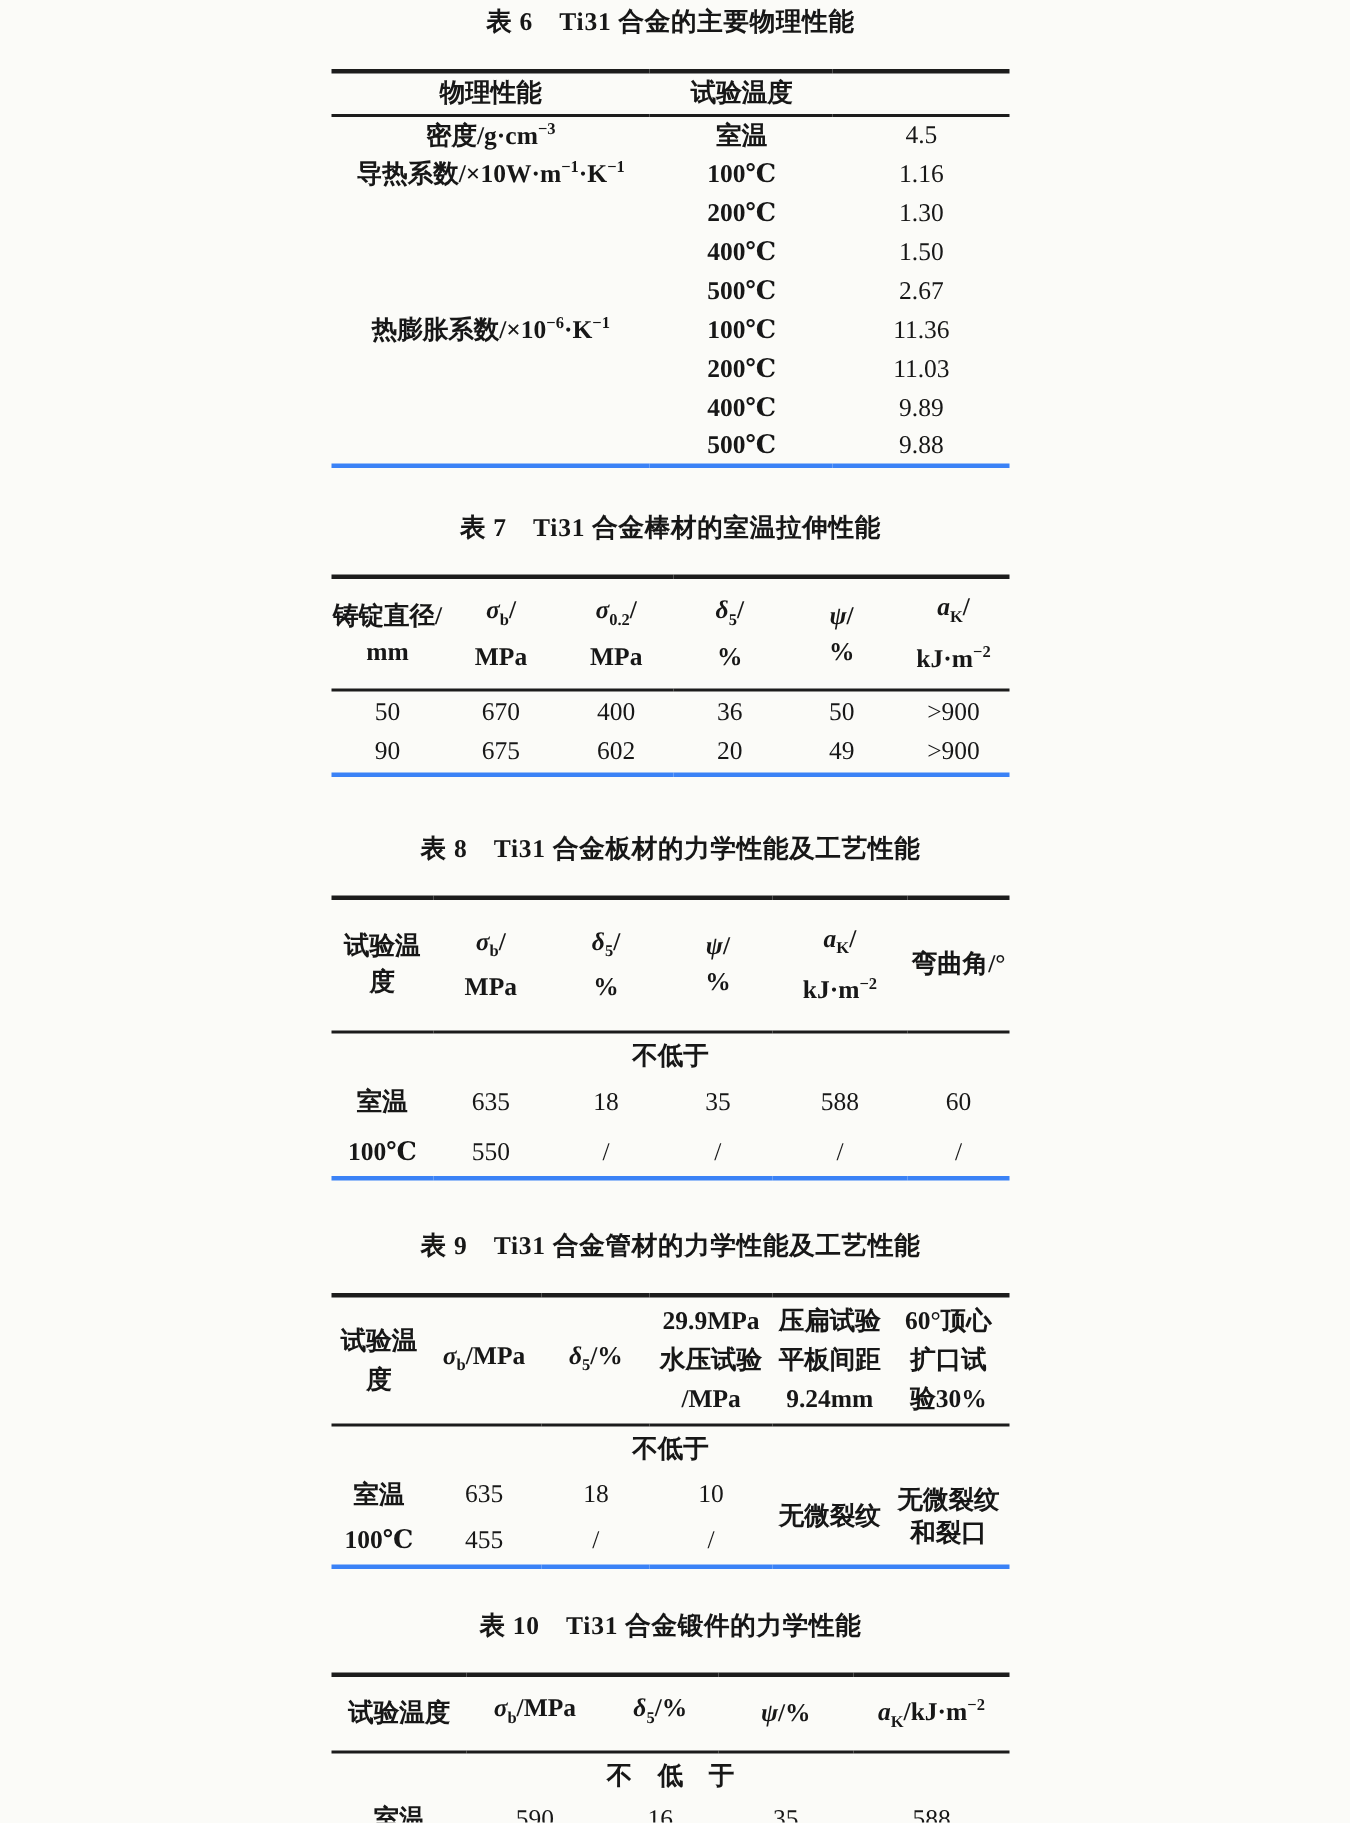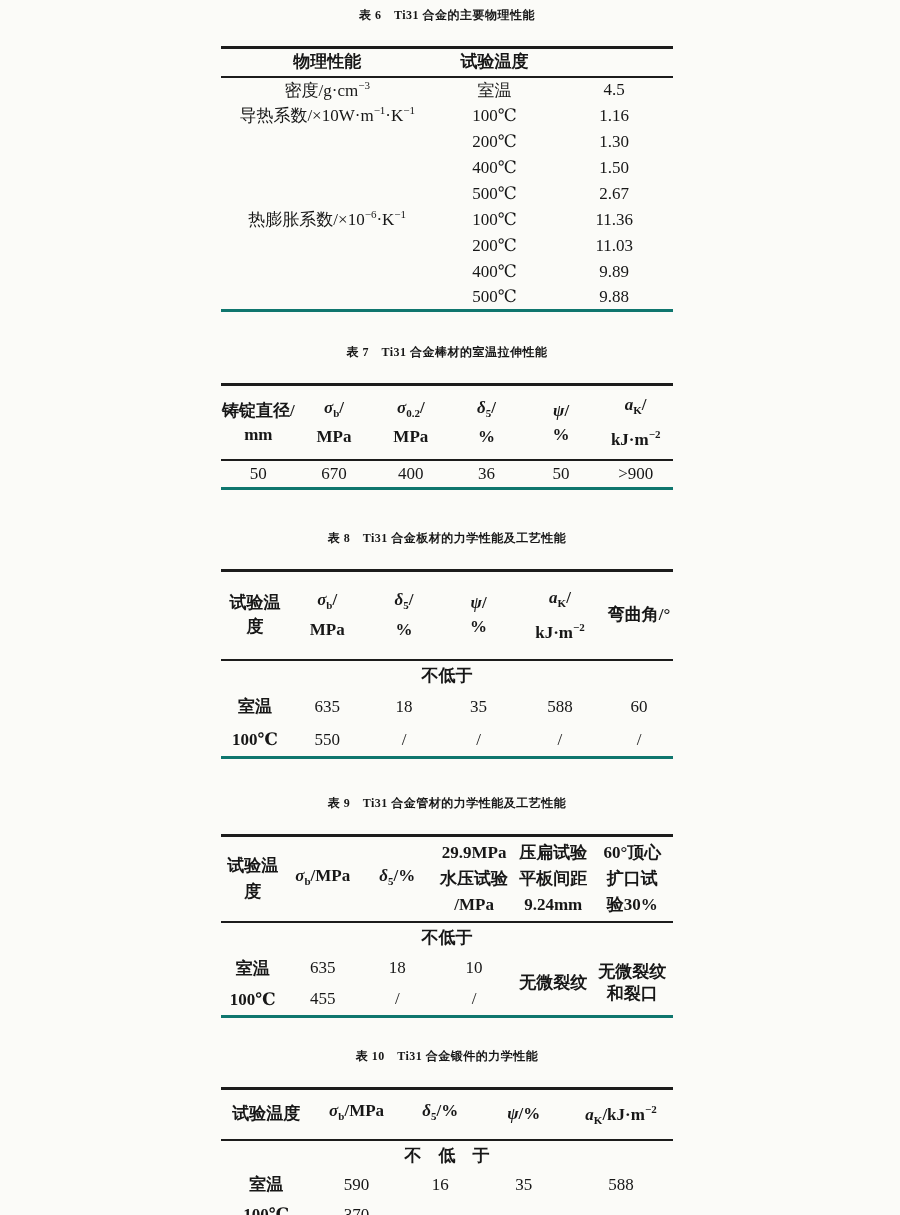--- a/index.html
+++ b/index.html
@@ -4,38 +4,38 @@
 <style>
   * { box-sizing: border-box; }
   html,body { margin:0; padding:0; }
   body {
     width:900px; height:1215px; overflow:hidden;
     background:#fbfbf8; color:#171717;
     font-family:"Liberation Serif","DejaVu Serif",serif;
   }
   .content { width:452px; margin-left:221px; padding-top:3px; }
   .caption {
-    text-align:center; font-weight:700; font-size:12px;
+    text-align:center; font-weight:700; font-size:17px;
     line-height:24px; margin-bottom:5px; letter-spacing:0.5px;
   }
   table {
     width:100%; border-collapse:collapse; table-layout:fixed;
-    border-top:3px solid #1c1c1c; border-bottom:3px solid #0f766e;margin-top:19px;
+    border-top:3px solid #1c1c1c; border-bottom:3px solid #3b82f6;margin-top:19px;
   }
   thead tr { border-bottom:2px solid #1c1c1c; }
   th, td { padding:0; text-align:center; font-size:17px; vertical-align:middle; }
   th { font-weight:600; line-height:24px; }
   sub { font-size:11px; }
   sup { font-size:11px; }
   .sect { margin-bottom:0; }
 
   
   .t6 th { height:29px; }
   .t6 td { height:26px; }
-  .t6 td:nth-child(1), .t6 td:nth-child(2) { font-weight:400;text-align:center; }
+  .t6 td:nth-child(1), .t6 td:nth-child(2) { font-weight:700;text-align:center; }
 
   
   .t7 th { padding:7px 0; }
   .t7 td { height:28px; }
   .m-t7 { margin-top:28px; }
 
   
   .t8 th { padding:14px 0; }
   .t8 td { height:34px; }
   .t8 td:nth-child(1) { font-weight:600; }
@@ -149,20 +149,28 @@
       </thead>
       <tbody>
         <tr>
             <td>50</td>
             <td>670</td>
             <td>400</td>
             <td>36</td>
             <td>50</td>
             <td>&gt;900</td>
           </tr>
+        <tr>
+            <td>90</td>
+            <td>675</td>
+            <td>602</td>
+            <td>20</td>
+            <td>49</td>
+            <td>&gt;900</td>
+          </tr>
       </tbody>
     </table>
   </section>
 
   <section class="sect m-t8">
     <div class="caption">表 8　Ti31 合金板材的力学性能及工艺性能</div>
     <table class="t8">
       <colgroup>
           <col style="width:15%">
           <col style="width:17%">

